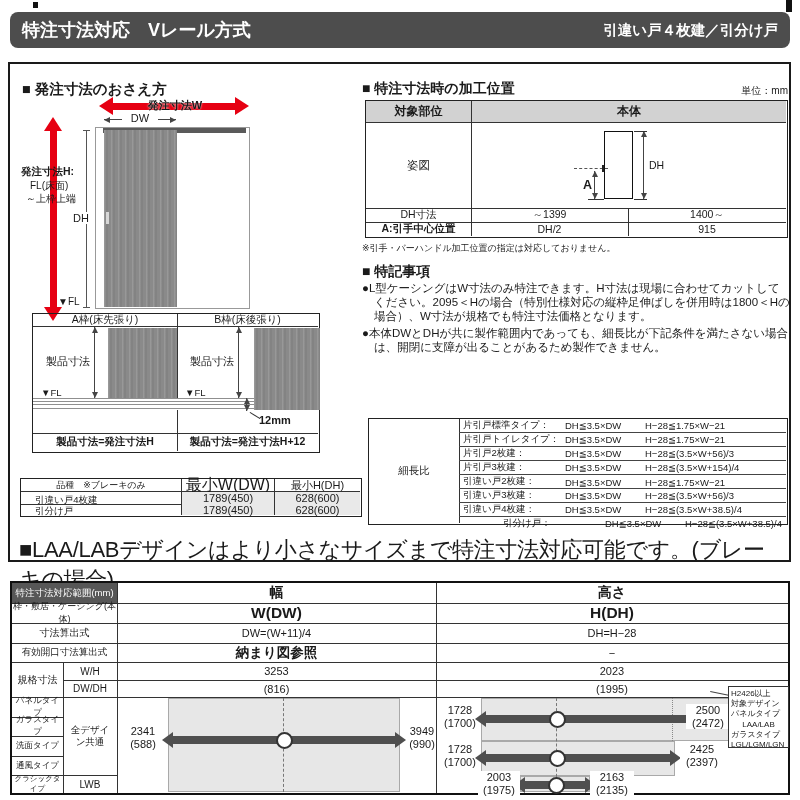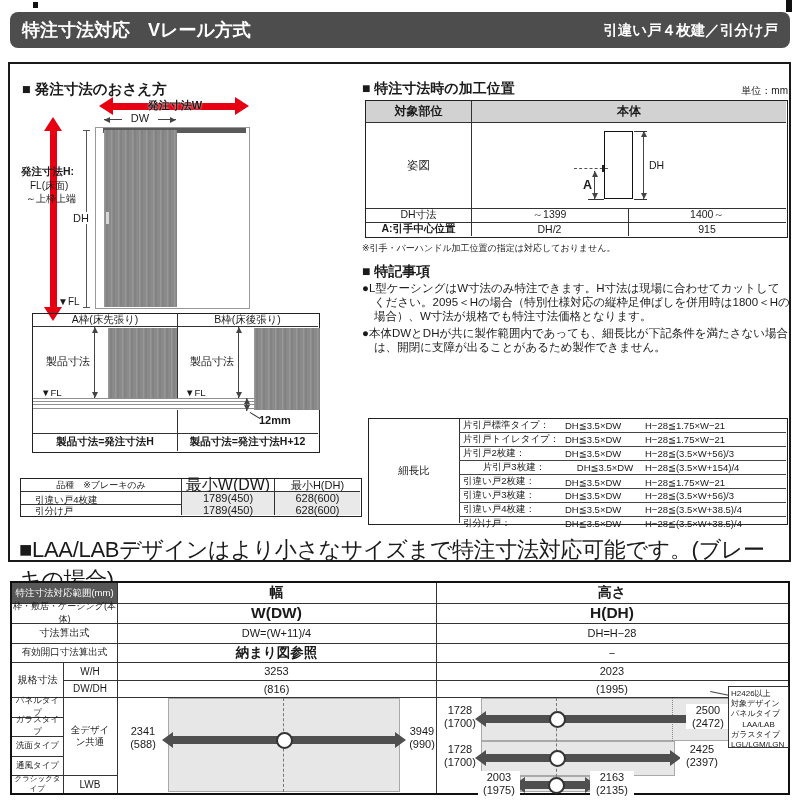--- a/index.html
+++ b/index.html
@@ -190,42 +190,42 @@
     <div style="flex:1;display:flex;align-items:center;border-bottom:1px solid #444;">
         <span style="width:102px;padding-left:4px;">片引戸トイレタイプ：</span>
         <span style="width:80px;">DH≦3.5×DW</span>
         <span>H−28≦1.75×W−21</span>
       </div>
     <div style="flex:1;display:flex;align-items:center;border-bottom:1px solid #444;">
         <span style="width:102px;padding-left:4px;">片引戸2枚建：</span>
         <span style="width:80px;">DH≦3.5×DW</span>
         <span>H−28≦(3.5×W+56)/3</span>
       </div>
-    <div style="flex:1;display:flex;align-items:center;border-bottom:1px solid #444;text-align:center;">
+    <div style="flex:1;display:flex;align-items:center;border-bottom:1px solid #444;">
         <span style="width:102px;padding-left:4px;">片引戸3枚建：</span>
         <span style="width:80px;">DH≦3.5×DW</span>
         <span>H−28≦(3.5×W+154)/4</span>
       </div>
     <div style="flex:1;display:flex;align-items:flex-end;border-bottom:1px solid #444;">
         <span style="width:102px;padding-left:4px;">引違い戸2枚建：</span>
         <span style="width:80px;">DH≦3.5×DW</span>
         <span>H−28≦1.75×W−21</span>
       </div>
     <div style="flex:1;display:flex;align-items:center;border-bottom:1px solid #444;">
         <span style="width:102px;padding-left:4px;">引違い戸3枚建：</span>
         <span style="width:80px;">DH≦3.5×DW</span>
         <span>H−28≦(3.5×W+56)/3</span>
       </div>
     <div style="flex:1;display:flex;align-items:center;border-bottom:1px solid #444;">
         <span style="width:102px;padding-left:4px;">引違い戸4枚建：</span>
         <span style="width:80px;">DH≦3.5×DW</span>
         <span>H−28≦(3.5×W+38.5)/4</span>
       </div>
     <div style="flex:1;display:flex;align-items:center;">
-        <span style="width:102px;padding-left:4px;">引分け戸：</span>
+        <span style="width:102px;padding-left:4px;margin-left:40px;">引分け戸：</span>
         <span style="width:80px;">DH≦3.5×DW</span>
         <span>H−28≦(3.5×W+38.5)/4</span>
       </div>
   </div>
 </div>
 
 <div class="abs" style="left:10px;top:581px;width:780px;height:214px;border:2px solid #111;box-sizing:border-box;background:#fff;">
 
   <div class="abs vl" style="left:105px;top:0;height:210px;border-left-width:1.5px;"></div>
   <div class="abs vl" style="left:51px;top:79px;height:131px;"></div>

